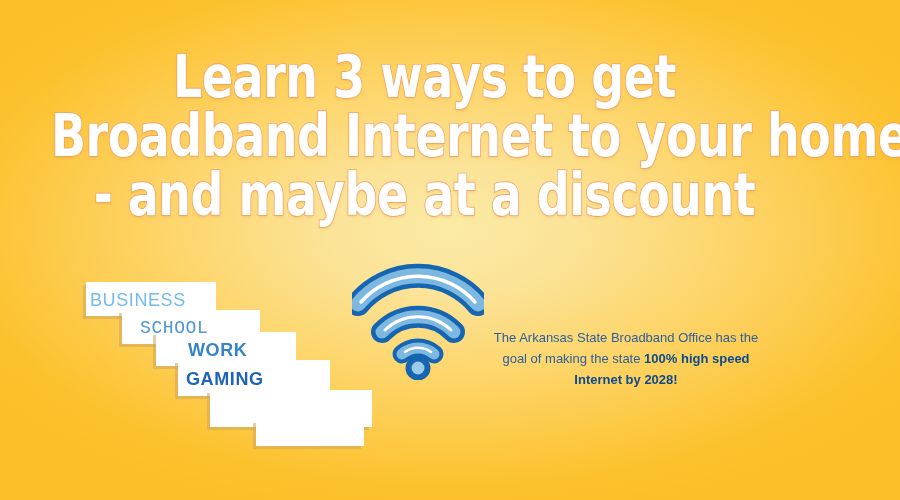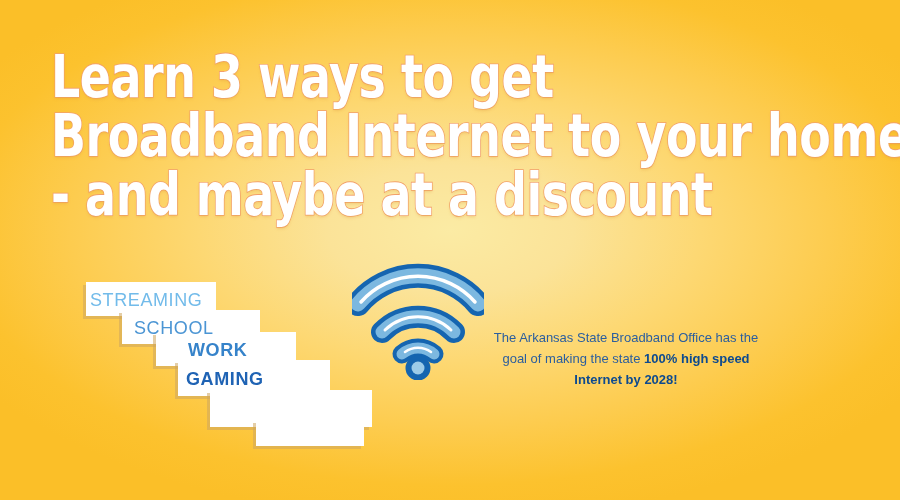--- a/index.html
+++ b/index.html
@@ -26,20 +26,21 @@
                 #FCC22E 88%,
                 #FBBF28 100%);
   }
 
   
   #headline {
     position: absolute;
     left: 0;
     top: 48px;
     width: 849px;
+    text-align: center;
     line-height: 1.0;
   }
   .hl-line {
     display: block;
     color: #FFFFFF;
     font-family: "Liberation Sans Narrow", "DejaVu Sans Condensed", "Liberation Sans", sans-serif;
     font-weight: 700;
     font-stretch: condensed;
     letter-spacing: -0.5px;
     transform: scaleX(0.88);
@@ -78,21 +79,21 @@
 
   #step-0 { left: 8px;   top: 0px;   width: 130px; height: 34px; }
   #step-1 { left: 44px;  top: 28px;  width: 138px; height: 34px; }
   #step-2 { left: 78px;  top: 50px;  width: 140px; height: 34px; }
   #step-3 { left: 100px; top: 78px;  width: 152px; height: 36px; }
   #step-4 { left: 132px; top: 108px; width: 162px; height: 37px; }
   #step-5 { left: 178px; top: 138px; width: 108px; height: 26px;
             box-shadow: -3px 3px 0 0 rgba(205,165,95,0.55); }
 
   #label-business  { left: 12px;  top: 9px;   color: #72BBEA; }
-  #label-school    { left: 56px;  top: 37px;  color: #4B95D4; }
+  #label-school    { left: 62px;  top: 37px;  color: #4B95D4; font-family: Liberation Mono, monospace; }
   #label-work      { left: 110px; top: 59px;  color: #3683CA; font-weight: bold; }
   #label-gaming    { left: 108px; top: 88px;  color: #1F63B4; font-weight: bold; }
   #label-streaming { left: 140px; top: 118px; color: #F3A3D6; }
 
   
   #wifi-icon {
     position: absolute;
     left: 352px;
     top: 258px;
     width: 132px;
@@ -129,21 +130,21 @@
   </div>
 
   <div id="staircase">
     <div class="step" id="step-0"></div>
     <div class="step" id="step-1"></div>
     <div class="step" id="step-2"></div>
     <div class="step" id="step-3"></div>
     <div class="step" id="step-4"></div>
     <div class="step" id="step-5"></div>
 
-    <span class="step-label" id="label-business">STREAMING</span>
+    <span class="step-label" id="label-business">BUSINESS</span>
     <span class="step-label" id="label-school">SCHOOL</span>
     <span class="step-label" id="label-work">WORK</span>
     <span class="step-label" id="label-gaming">GAMING</span>
   </div>
 
   <svg id="wifi-icon" viewBox="0 0 132 122">
 
     <path d="M6 46 A 78 78 0 0 1 126 46" fill="none" stroke="#1565B0" stroke-width="24" stroke-linecap="round"></path>
     <path d="M6 46 A 78 78 0 0 1 126 46" fill="none" stroke="#7CB8E0" stroke-width="15" stroke-linecap="round"></path>
     <path d="M9 44 A 76 76 0 0 1 123 44" fill="none" stroke="#FFFFFF" stroke-width="3.5" stroke-linecap="round"></path>

